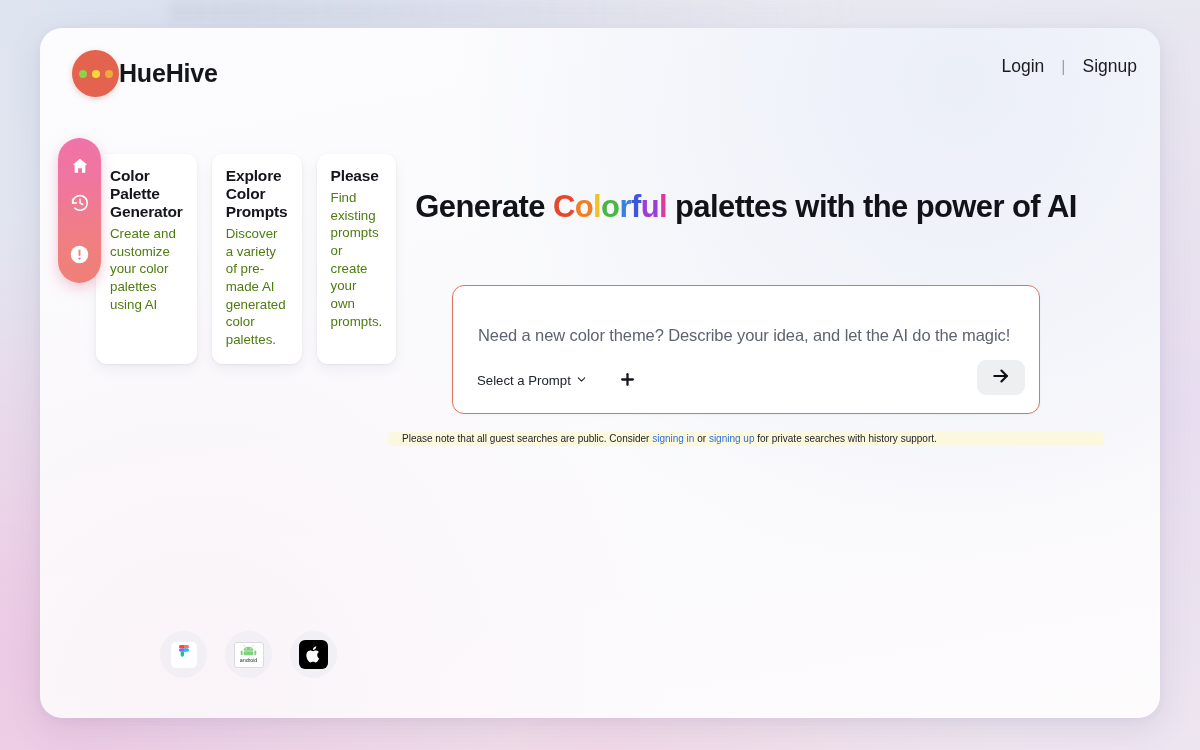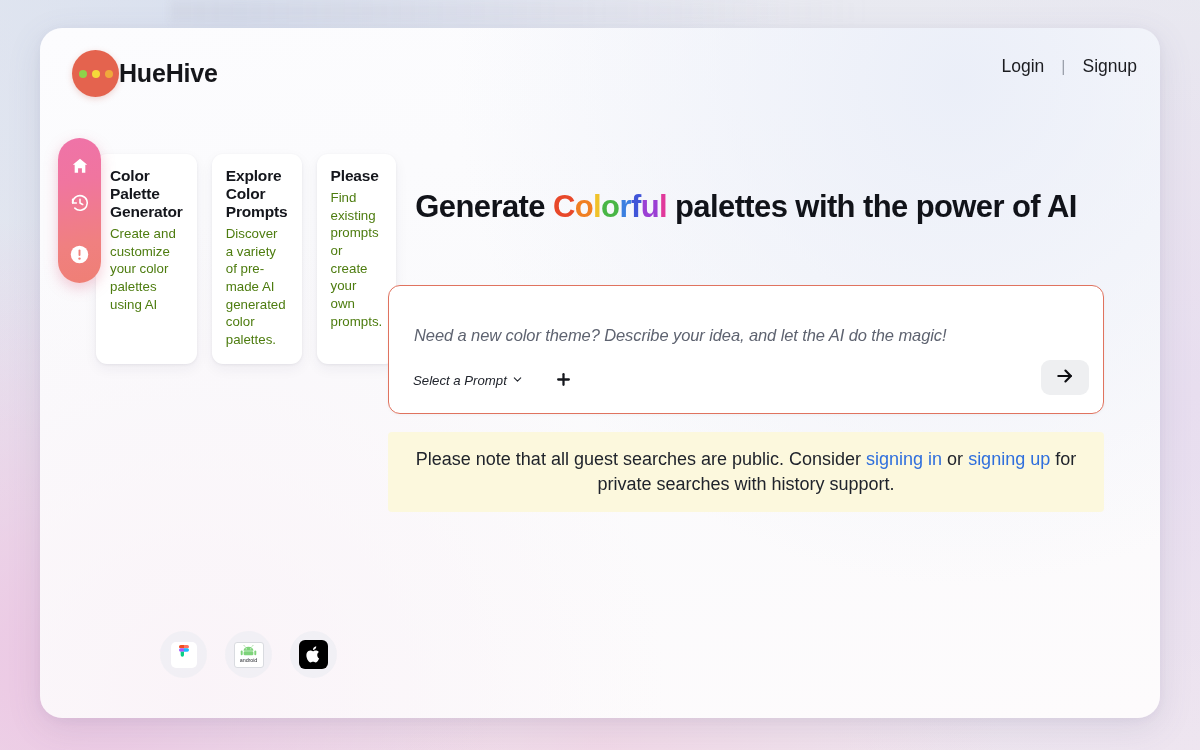--- a/index.html
+++ b/index.html
@@ -161,28 +161,27 @@
     font-weight: bold;
     color: #111319;
     letter-spacing: -0.6px;
     line-height: 1.25;
   }
   #headline .rainbow span { font-weight: bold; }
 
   
   #composer {
     margin: 58px auto 0 auto;
-    width: 716px;
+    width: 588px;
     height: 129px;
     background: #fff;
     border: 1.6px solid #e0735f;
     border-radius: 12px;
     position: relative;
     box-shadow: 0 1px 3px rgba(60,40,40,0.04);
-    font-style: italic;
   }
   #composer-placeholder {
     position: absolute;
     left: 25px;
     top: 40px;
     font-size: 16.5px;
     color: #5e6370;
     letter-spacing: -0.1px;
     cursor: text;
   }
@@ -224,24 +223,24 @@
     justify-content: center;
     cursor: pointer;
   }
 
   
   #guest-notice {
     margin: 18px auto 0 auto;
     width: 716px;
     background: #fcf8dd;
     border-radius: 4px;
-    padding: 15px 14px;
-    font-size: 18px;
+    padding: 0 14px;
+    font-size: 10px;
     color: #20242c;
-    text-align: center;
+    text-align: left;
     line-height: 1.4;
   }
   #guest-notice a { color: #2f6fdd; text-decoration: none; cursor: pointer; }
 
   
   #platform-badges {
     position: absolute;
     left: 120px;
     bottom: 40px;
     display: flex;

